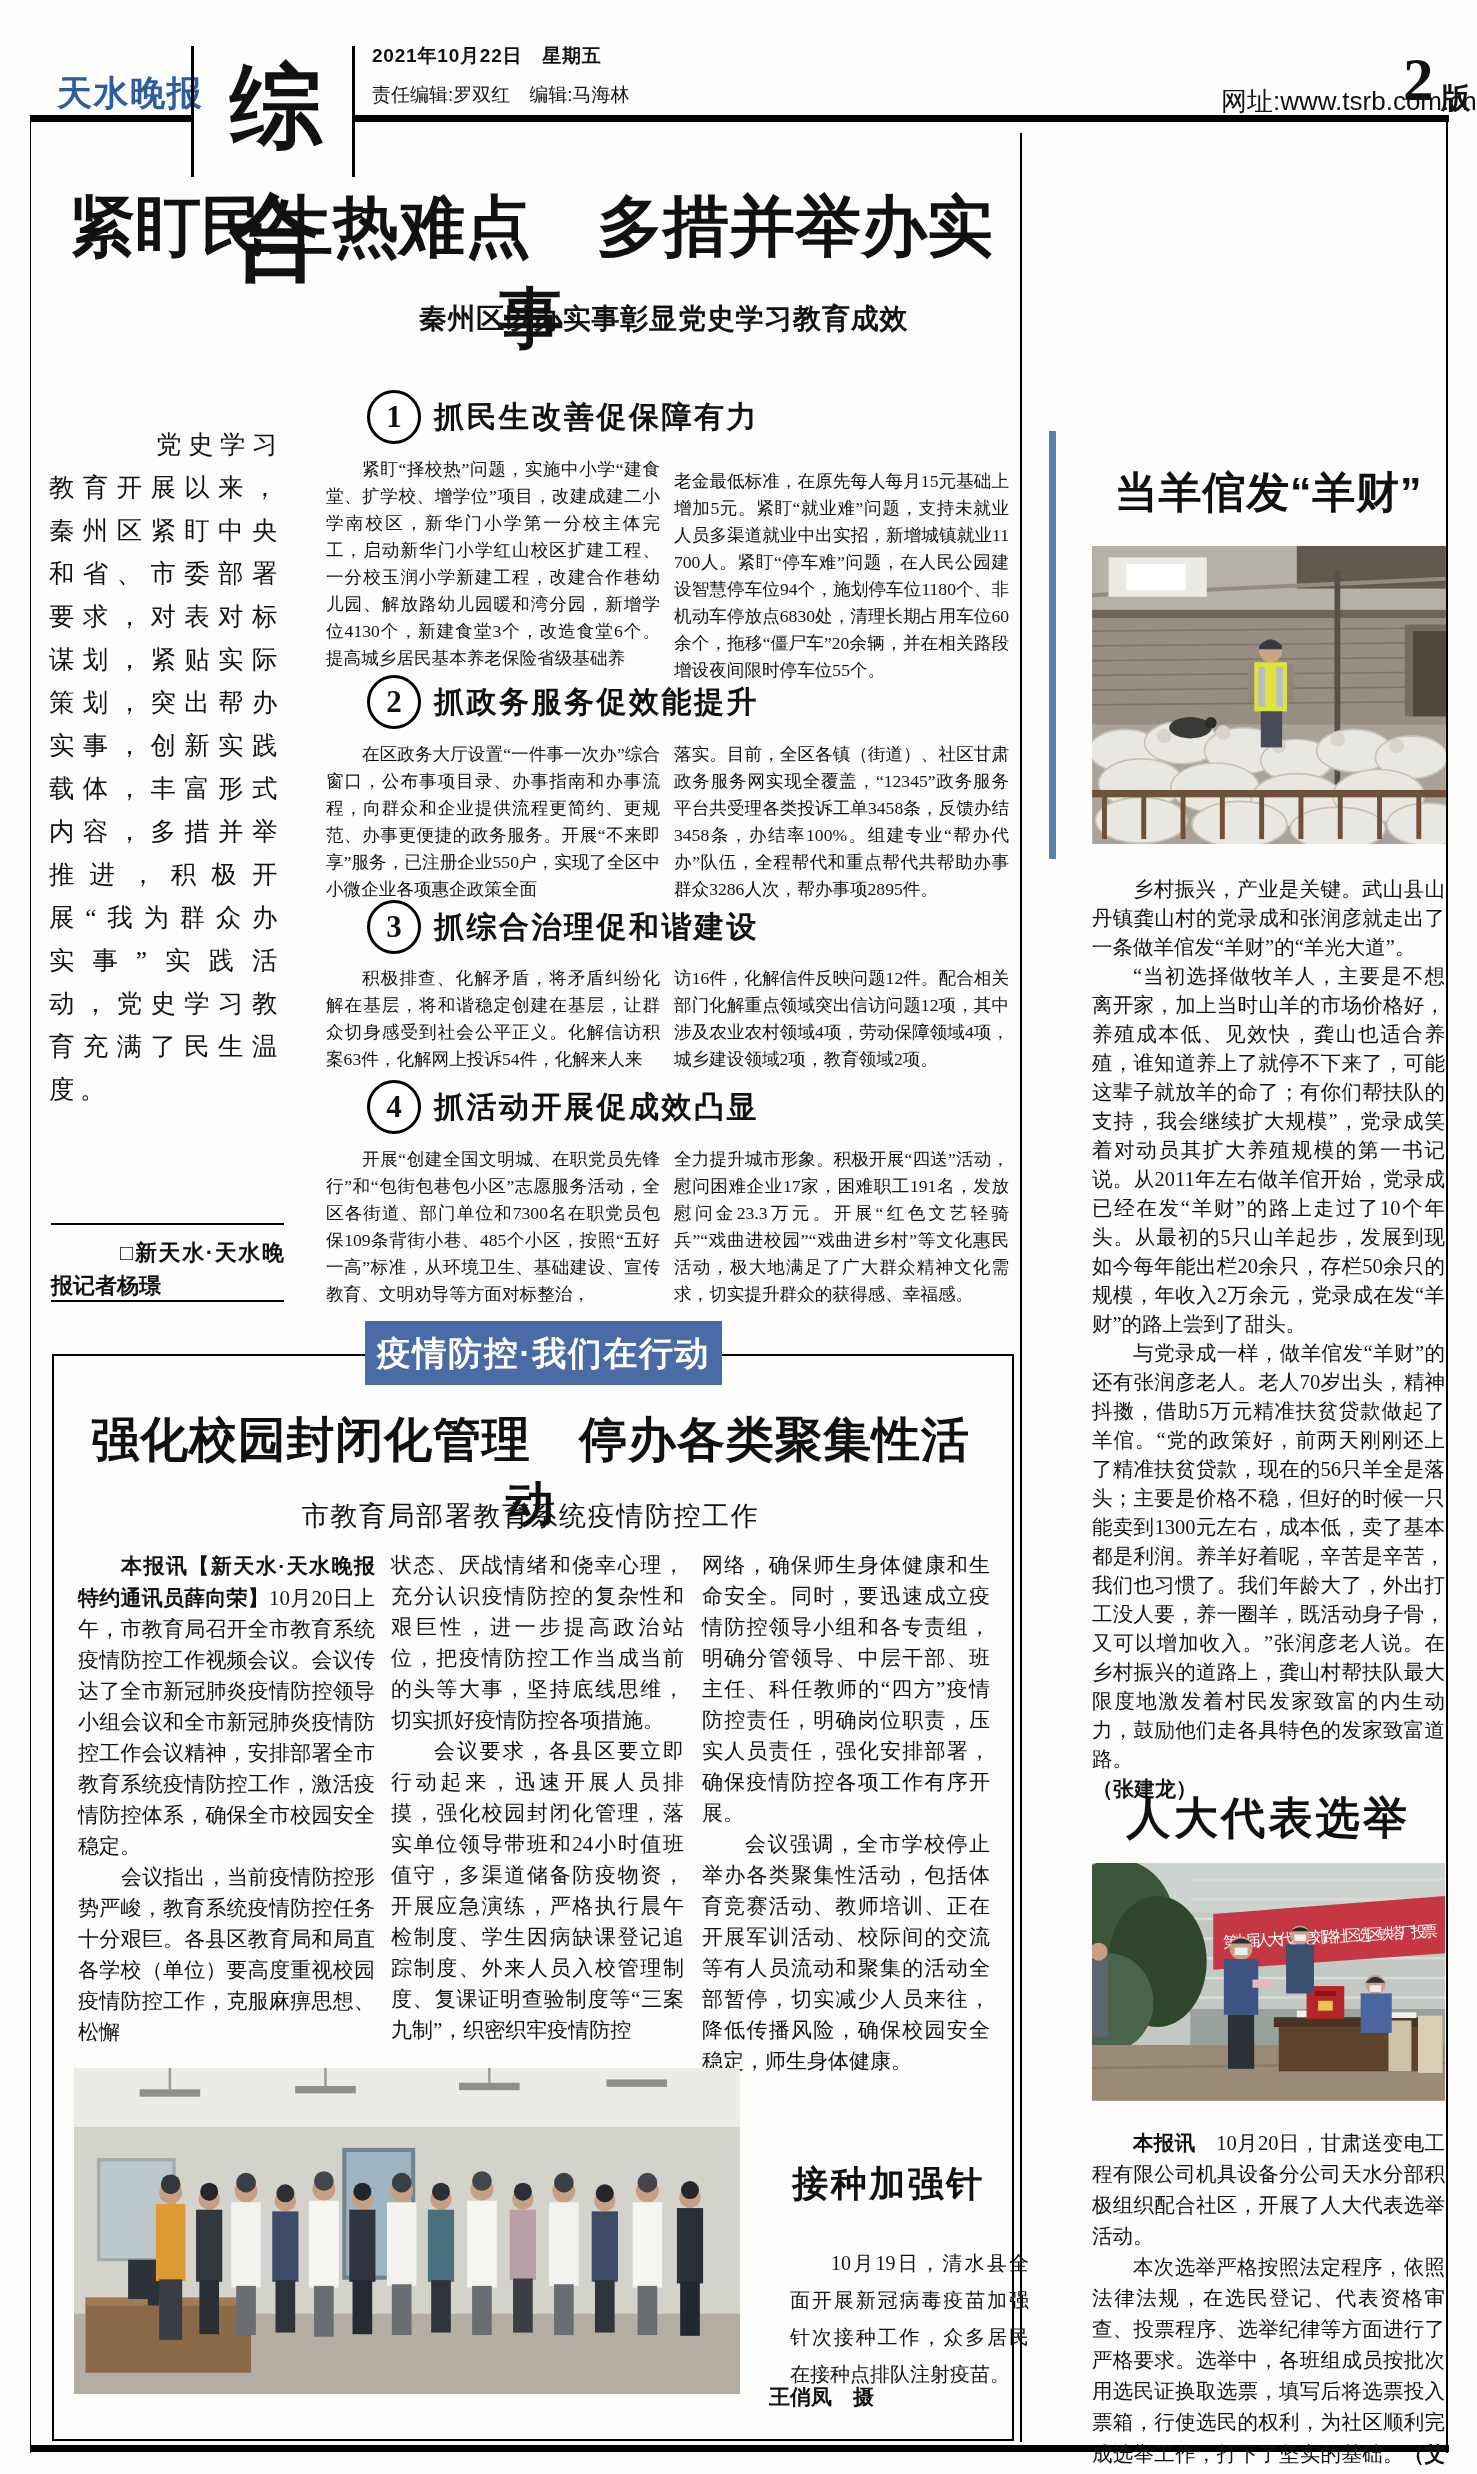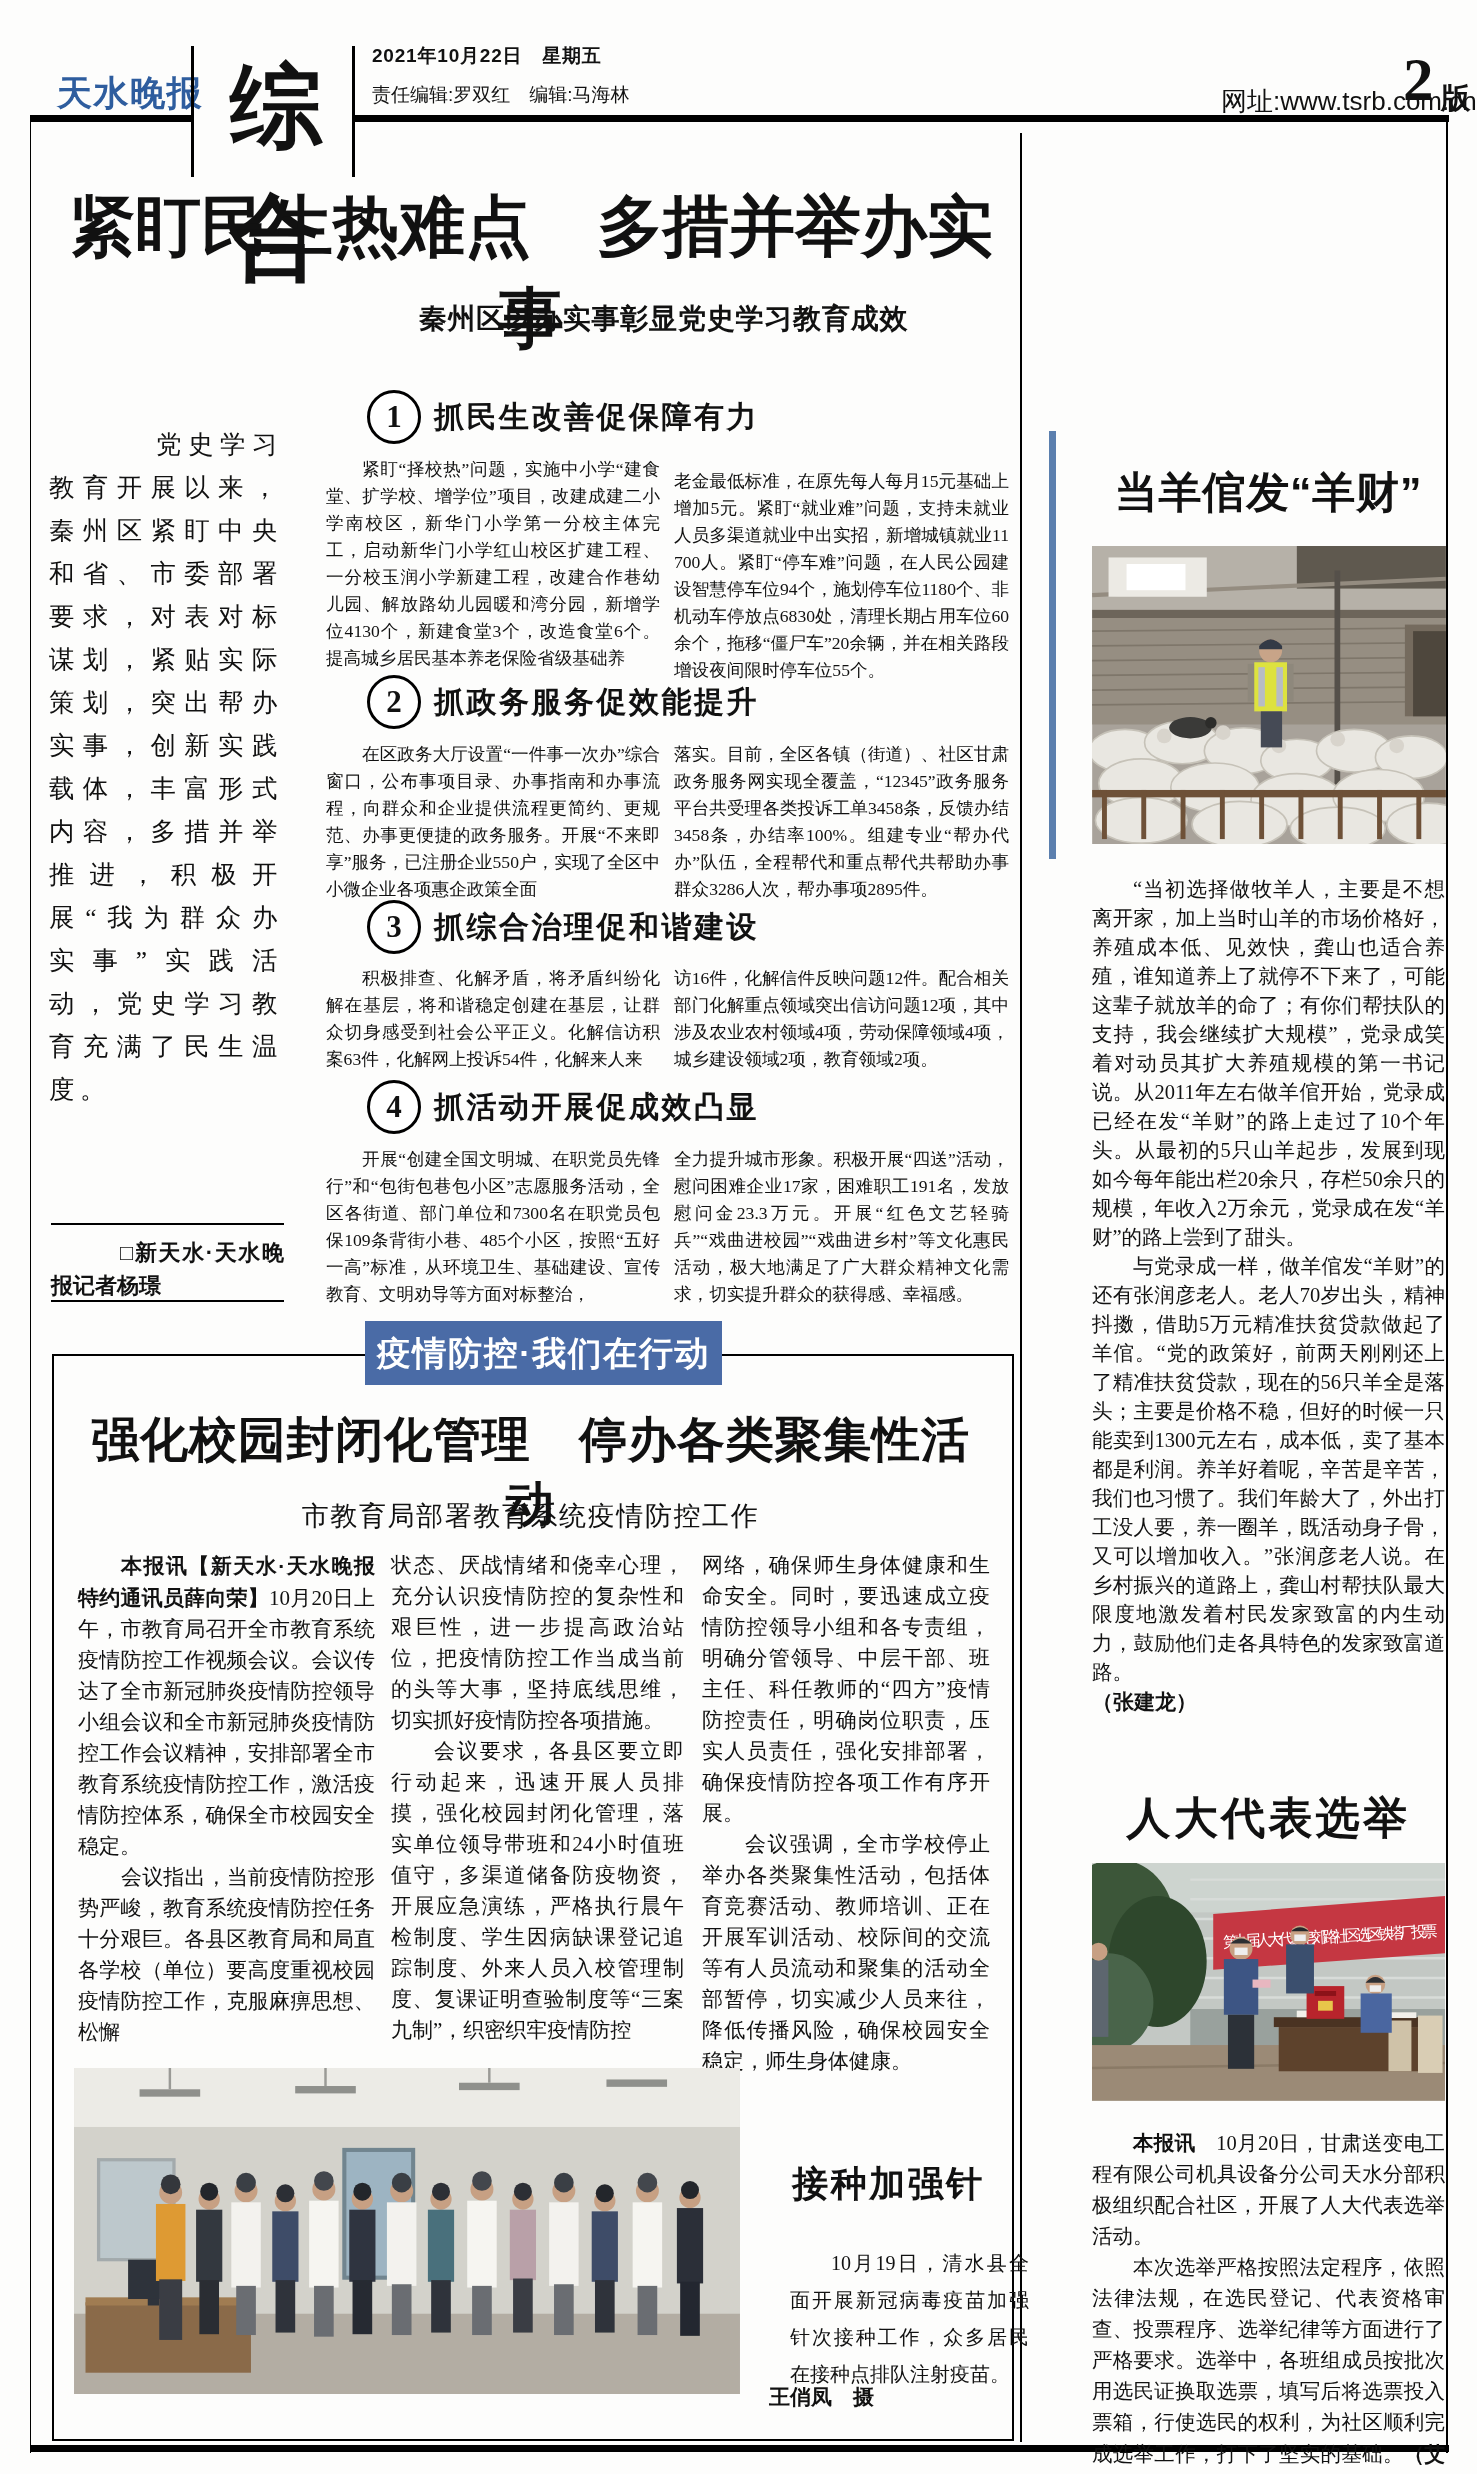--- a/index.html
+++ b/index.html
@@ -282,20 +282,21 @@
     <rect x="204" y="298" width="6" height="60"></rect>
         <rect x="252" y="298" width="6" height="60"></rect>
     <rect x="300" y="298" width="6" height="60"></rect>
         <rect x="348" y="298" width="6" height="60"></rect>
     <rect x="396" y="298" width="6" height="60"></rect>
   </g>
 </svg>
 </div>
 
 <div class="ab jt rtxt" style="left:1092px;top:875px;width:353px;font-size:20.5px;line-height:29px;">
+  <p>乡村振兴，产业是关键。武山县山丹镇龚山村的党录成和张润彦就走出了一条做羊倌发“羊财”的“羊光大道”。</p>
   <p>“当初选择做牧羊人，主要是不想离开家，加上当时山羊的市场价格好，养殖成本低、见效快，龚山也适合养殖，谁知道养上了就停不下来了，可能这辈子就放羊的命了；有你们帮扶队的支持，我会继续扩大规模”，党录成笑着对动员其扩大养殖规模的第一书记说。从2011年左右做羊倌开始，党录成已经在发“羊财”的路上走过了10个年头。从最初的5只山羊起步，发展到现如今每年能出栏20余只，存栏50余只的规模，年收入2万余元，党录成在发“羊财”的路上尝到了甜头。</p>
   <p>与党录成一样，做羊倌发“羊财”的还有张润彦老人。老人70岁出头，精神抖擞，借助5万元精准扶贫贷款做起了羊倌。“党的政策好，前两天刚刚还上了精准扶贫贷款，现在的56只羊全是落头；主要是价格不稳，但好的时候一只能卖到1300元左右，成本低，卖了基本都是利润。养羊好着呢，辛苦是辛苦，我们也习惯了。我们年龄大了，外出打工没人要，养一圈羊，既活动身子骨，又可以增加收入。”张润彦老人说。在乡村振兴的道路上，龚山村帮扶队最大限度地激发着村民发家致富的内生动力，鼓励他们走各具特色的发家致富道路。</p>
   <div class="credit" style="font-size:21px;">（张建龙）</div>
 </div>
 
 <div class="ab ctr sans" style="left:1090px;top:1789px;width:357px;font-size:44px;font-weight:800;letter-spacing:3.3px;">人大代表选举</div>
 
 <div class="ab" style="left:1092px;top:1863px;width:353px;height:238px;">
 <svg width="353" height="238" viewBox="0 0 431 290">
   <rect width="431" height="290" fill="#c3c8c4"></rect>

